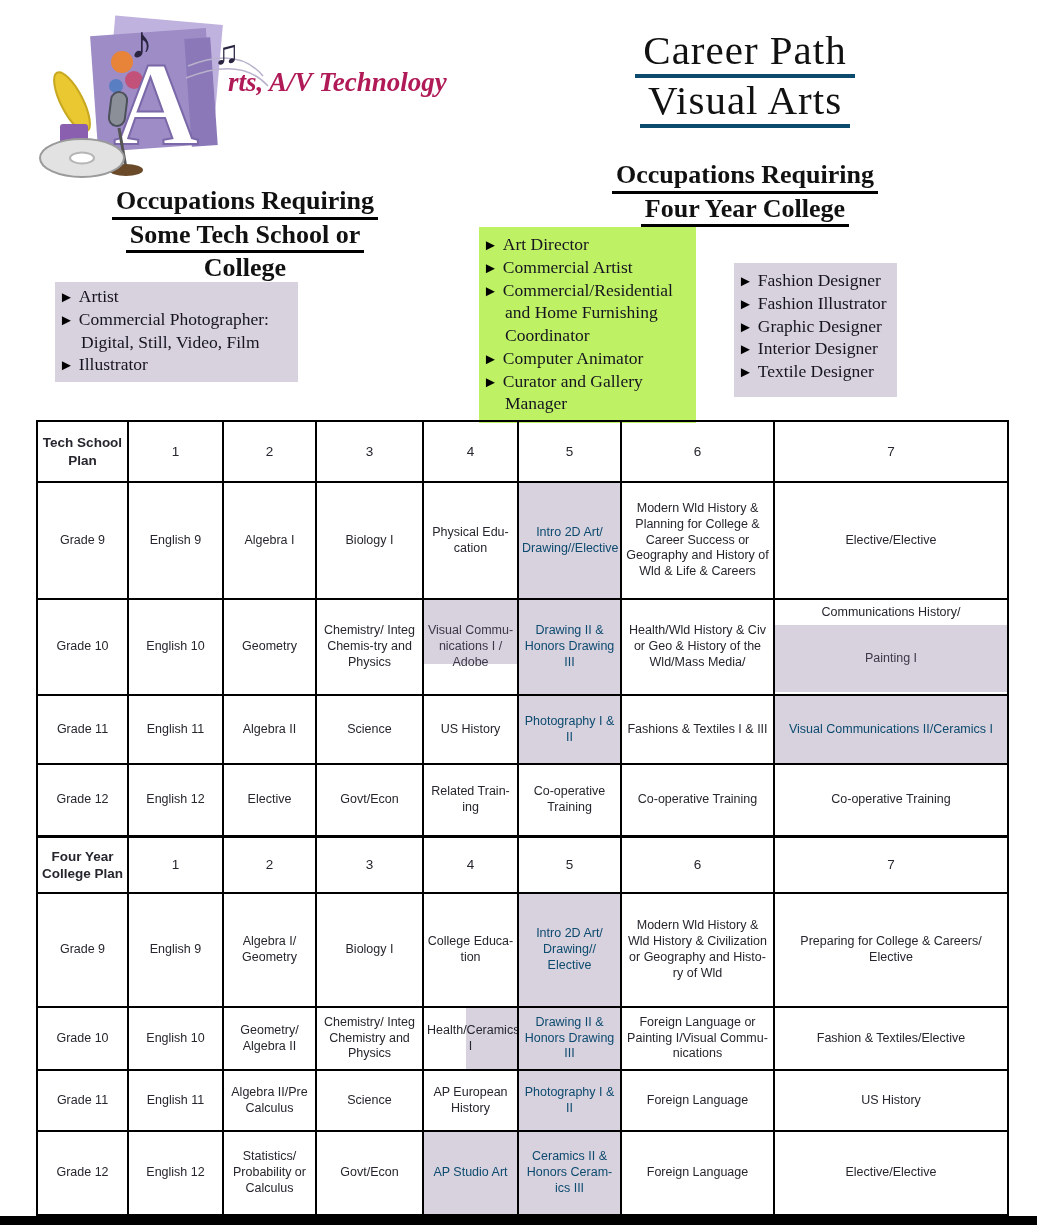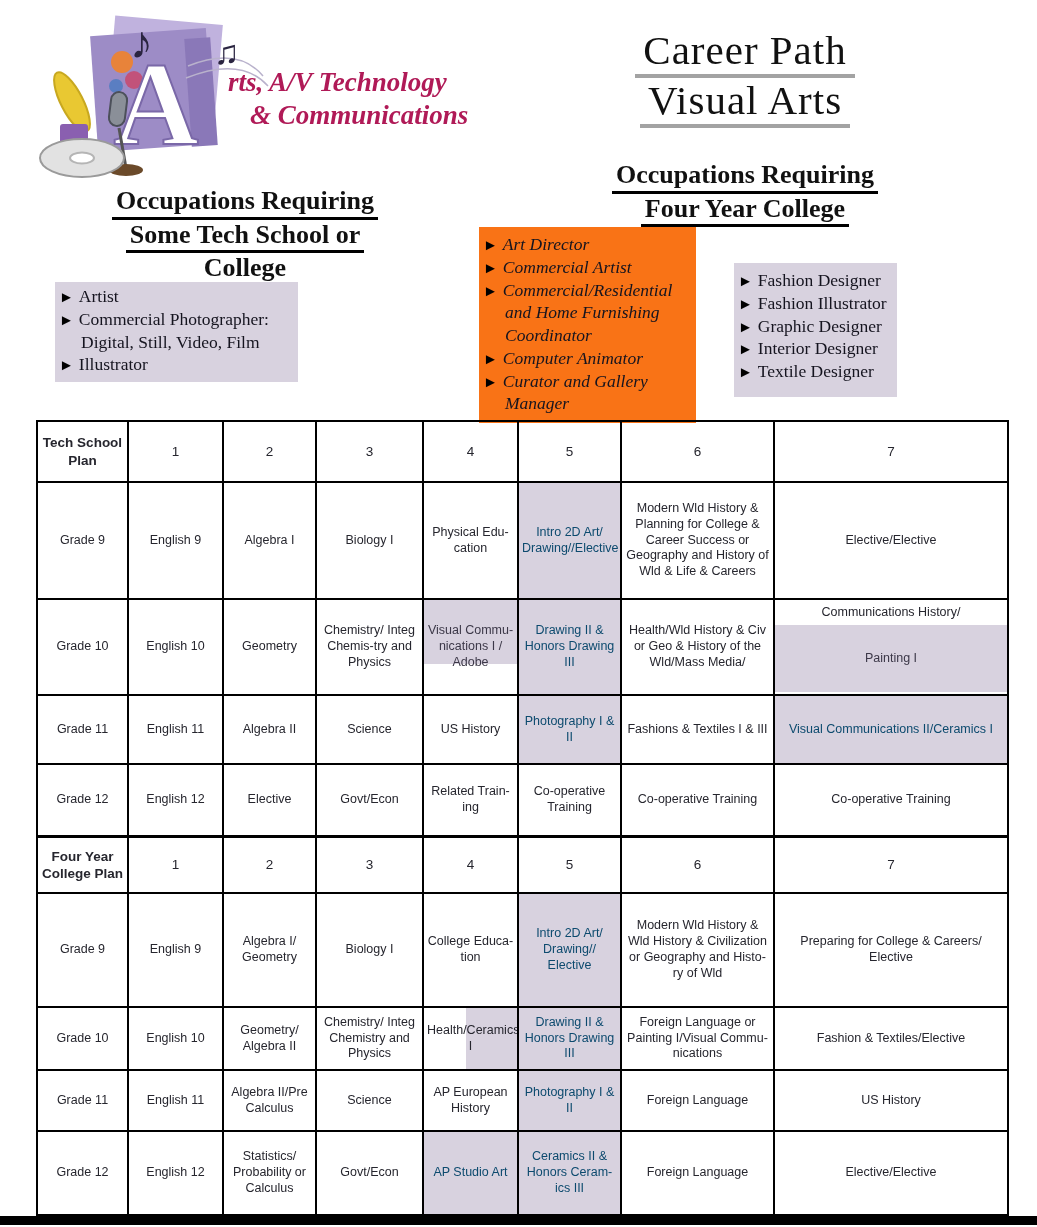--- a/index.html
+++ b/index.html
@@ -13,21 +13,21 @@
   #logo { left:38px; top:6px; width:420px; height:180px; }
   #logo-art { position:absolute; left:0; top:0; }
   #logo-text { position:absolute; left:190px; top:60px; width:260px;
     font-style:italic; font-weight:bold; line-height:1.22; }
   #logo-text .l1 { font-size:27px; }
   #logo-text .l2 { font-size:27px; margin-left:22px; }
 
   
   #page-title { left:515px; top:28px; width:460px; text-align:center; }
   #page-title .title-line { display:inline-block; font-size:41px; line-height:1.1;
-    border-bottom:4px solid #a3a3a3; padding:0 8px 1px; letter-spacing:1px; }
+    border-bottom:4px solid #0c4a6e; padding:0 8px 1px; letter-spacing:1px; }
   #fy-heading { left:515px; top:160px; width:460px; text-align:center; }
   .sub-heading-line { display:inline-block; font-size:26px; font-weight:bold;
     line-height:1.18; border-bottom:3px solid #000; padding:0 4px 0; }
   #ts-heading { left:70px; top:186px; width:350px; text-align:center; }
 
   
   .occ-list { background:#d8d2df; font-size:17.5px; color:#15141f; }
   .occ-item { padding-left:22px; text-indent:-22px; line-height:1.3; }
   .bullet { color:#000; font-size:15px; margin-right:5px; }
   #ts-list { left:55px; top:282px; width:237px; padding:3px 2px 6px 4px; }
@@ -74,21 +74,20 @@
     <ellipse cx="34" cy="96" rx="11" ry="33" fill="#e9c832" stroke="#c8a820" stroke-width="2" transform="rotate(-27 34 96)"></ellipse>
     <rect x="22" y="118" width="28" height="20" rx="3" fill="#8a5fb0"></rect>
     <rect x="72" y="86" width="16" height="34" rx="8" fill="#8a8f98" stroke="#4c505a" stroke-width="2" transform="rotate(7 80 103)"></rect>
     <line x1="81" y1="122" x2="88" y2="162" stroke="#555" stroke-width="3"></line>
     <ellipse cx="88" cy="164" rx="17" ry="6" fill="#6b4a2a"></ellipse>
     <ellipse cx="44" cy="152" rx="42" ry="19" fill="#e2e2e2" stroke="#9a9a9a" stroke-width="2"></ellipse>
     <ellipse cx="44" cy="152" rx="12" ry="5.5" fill="#ffffff" stroke="#b5b5b5" stroke-width="2"></ellipse>
   </svg>
   <div id="logo-text" style="color: rgb(176, 26, 87);">
     <div class="l1">rts, A/V Technology</div>
-    <div class="l2">&amp; Communications</div>
   </div>
 </div>
 
 <div id="page-title" class="abs">
   <div><span class="title-line">Career Path</span></div>
   <div><span class="title-line">Visual Arts</span></div>
 </div>
 
 <div id="fy-heading" class="abs">
   <div><span class="sub-heading-line">Occupations Requiring</span></div>
@@ -99,21 +98,21 @@
   <div><span class="sub-heading-line">Occupations Requiring</span></div>
   <div><span class="sub-heading-line">Some Tech School or</span></div>
   <div><span class="sub-heading-line">College</span></div>
 </div>
 
 <div id="ts-list" class="abs occ-list" style="background: rgb(216, 210, 223);">
     <div class="occ-item"><span class="bullet">►</span><span>Artist</span></div>
     <div class="occ-item"><span class="bullet">►</span><span>Commercial Photographer: Digital, Still, Video, Film</span></div>
     <div class="occ-item"><span class="bullet">►</span><span>Illustrator</span></div>
   </div>
-<div id="fy-list-1" class="abs occ-list" style="background: #f97316; font-style: italic;">
+<div id="fy-list-1" class="abs occ-list" style="background: #bef264;">
     <div class="occ-item"><span class="bullet">►</span><span>Art Director</span></div>
     <div class="occ-item"><span class="bullet">►</span><span>Commercial Artist</span></div>
     <div class="occ-item"><span class="bullet">►</span><span>Commercial/Residential and Home Furnishing Coordinator</span></div>
     <div class="occ-item"><span class="bullet">►</span><span>Computer Animator</span></div>
     <div class="occ-item"><span class="bullet">►</span><span>Curator and Gallery Manager</span></div>
   </div>
 <div id="fy-list-2" class="abs occ-list" style="background: rgb(216, 210, 223);">
     <div class="occ-item"><span class="bullet">►</span><span>Fashion Designer</span></div>
     <div class="occ-item"><span class="bullet">►</span><span>Fashion Illustrator</span></div>
     <div class="occ-item"><span class="bullet">►</span><span>Graphic Designer</span></div>

